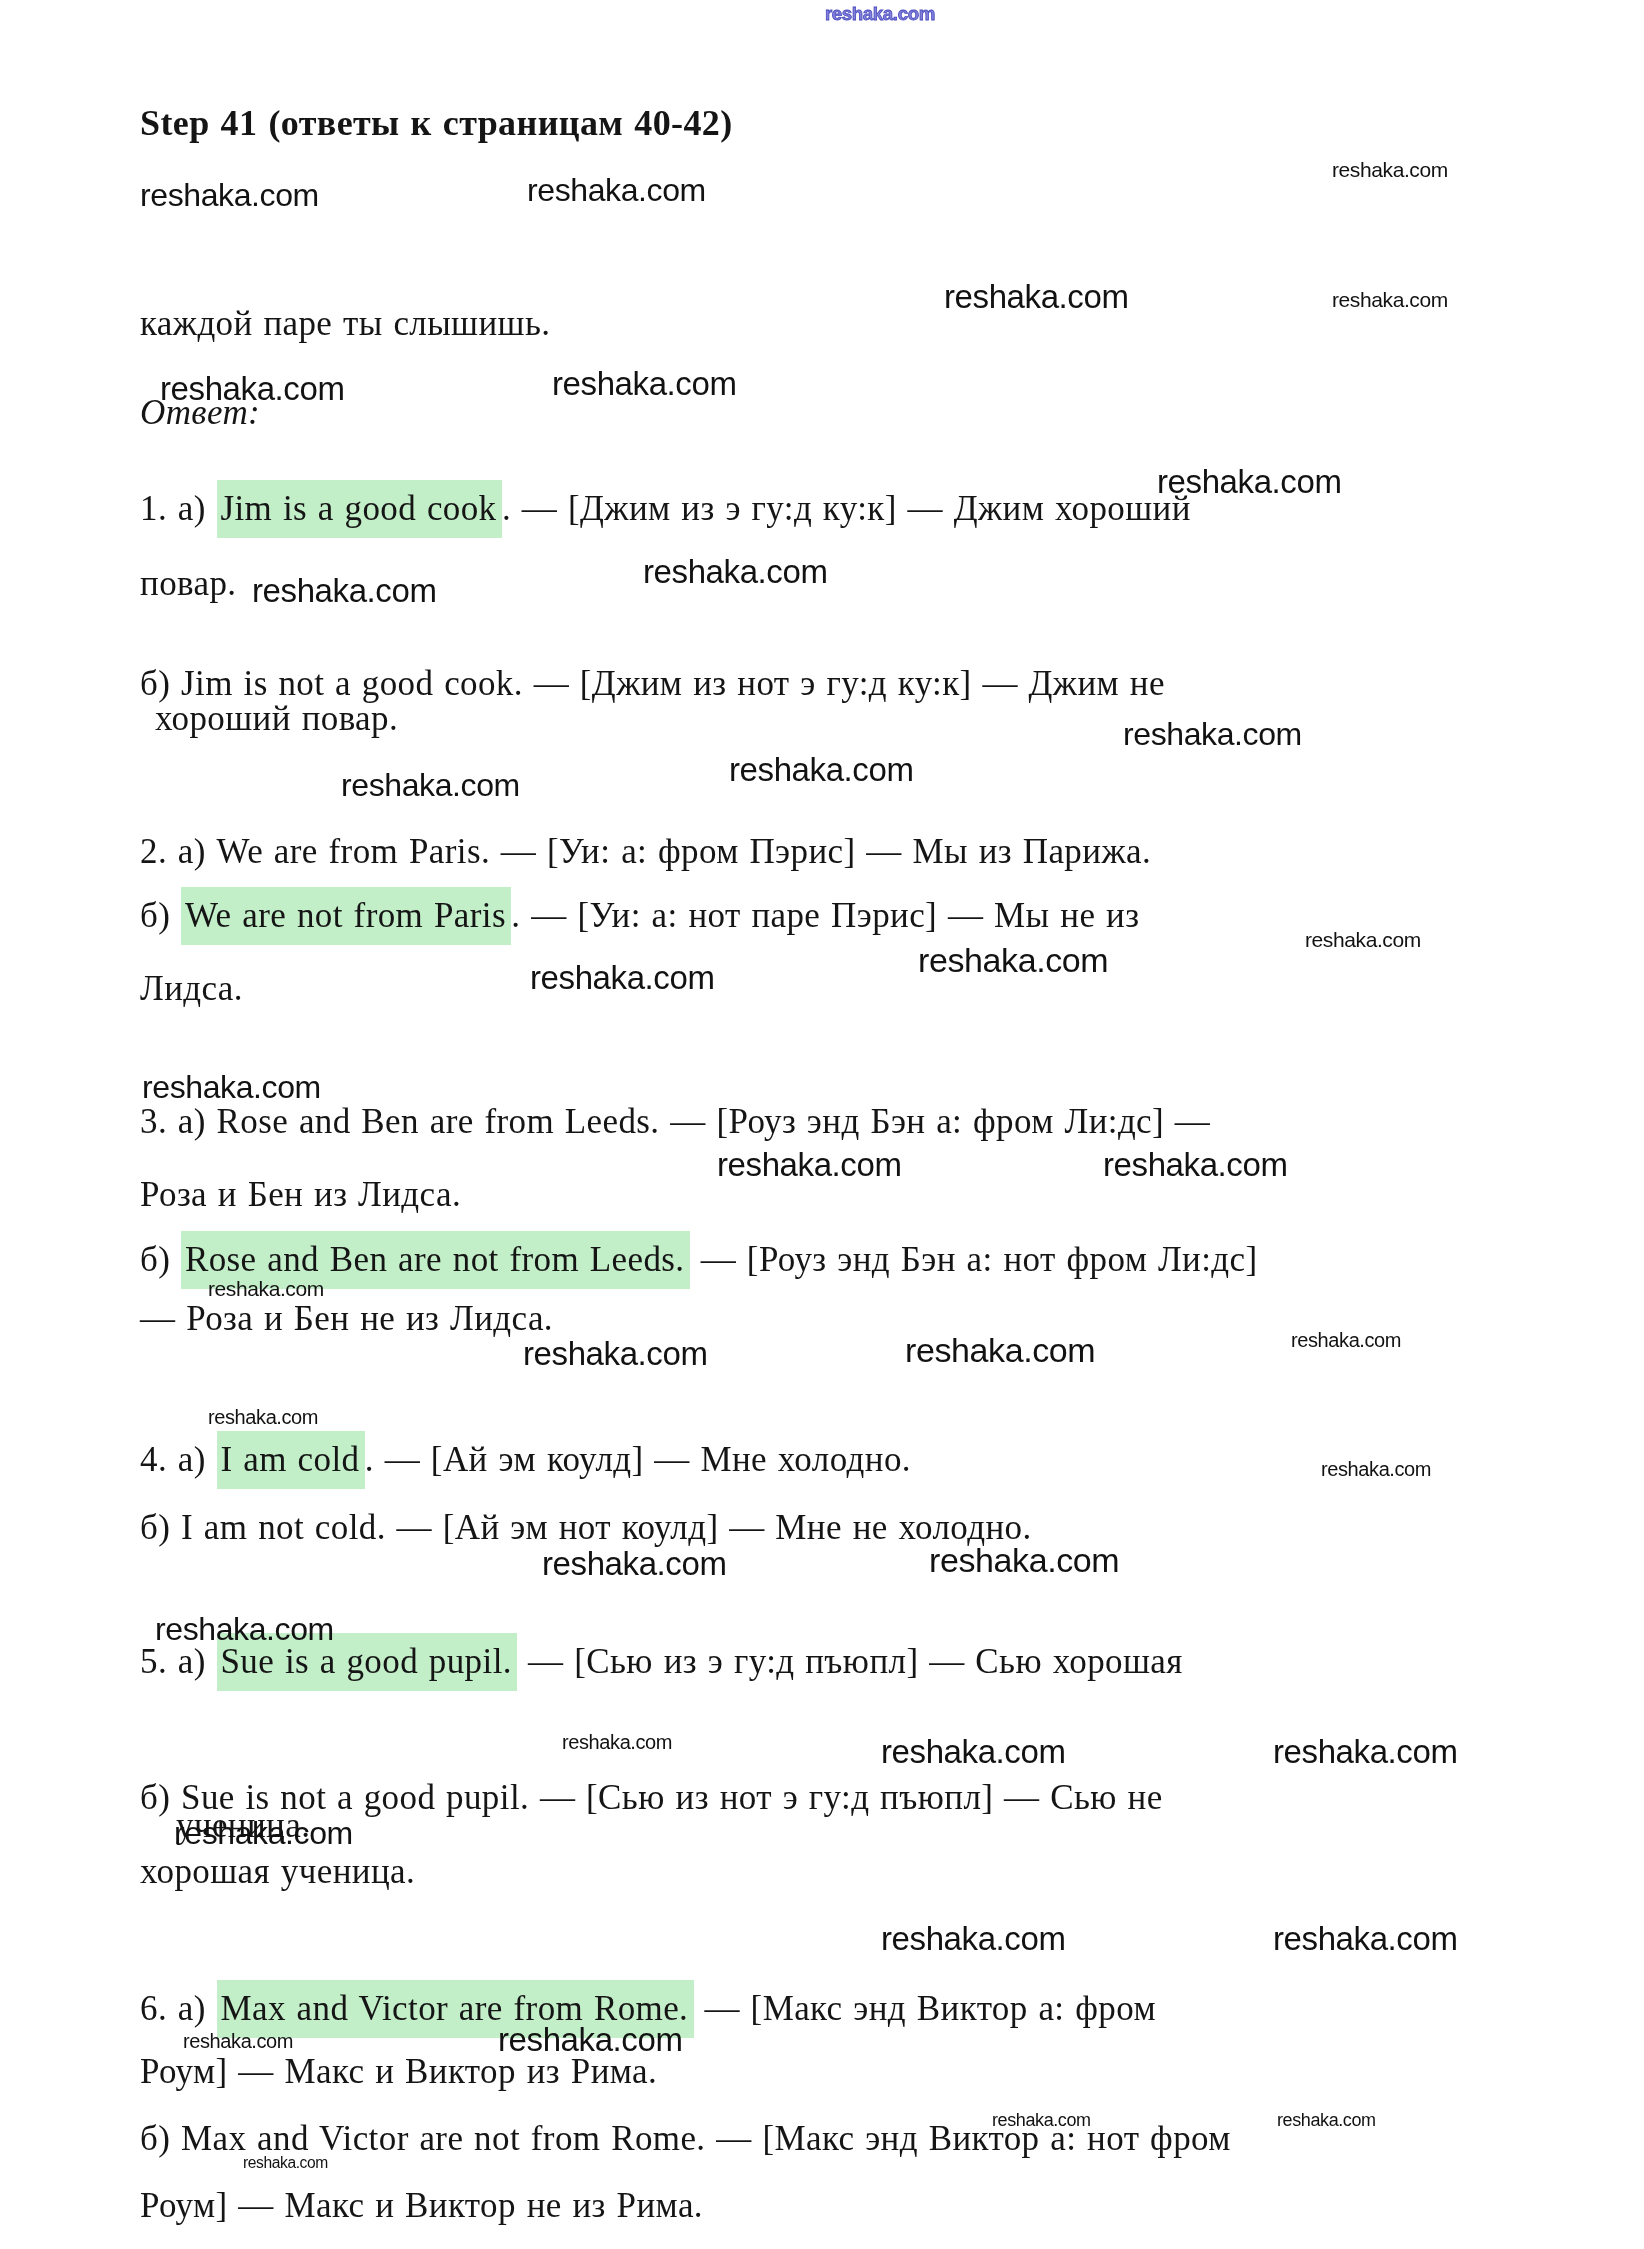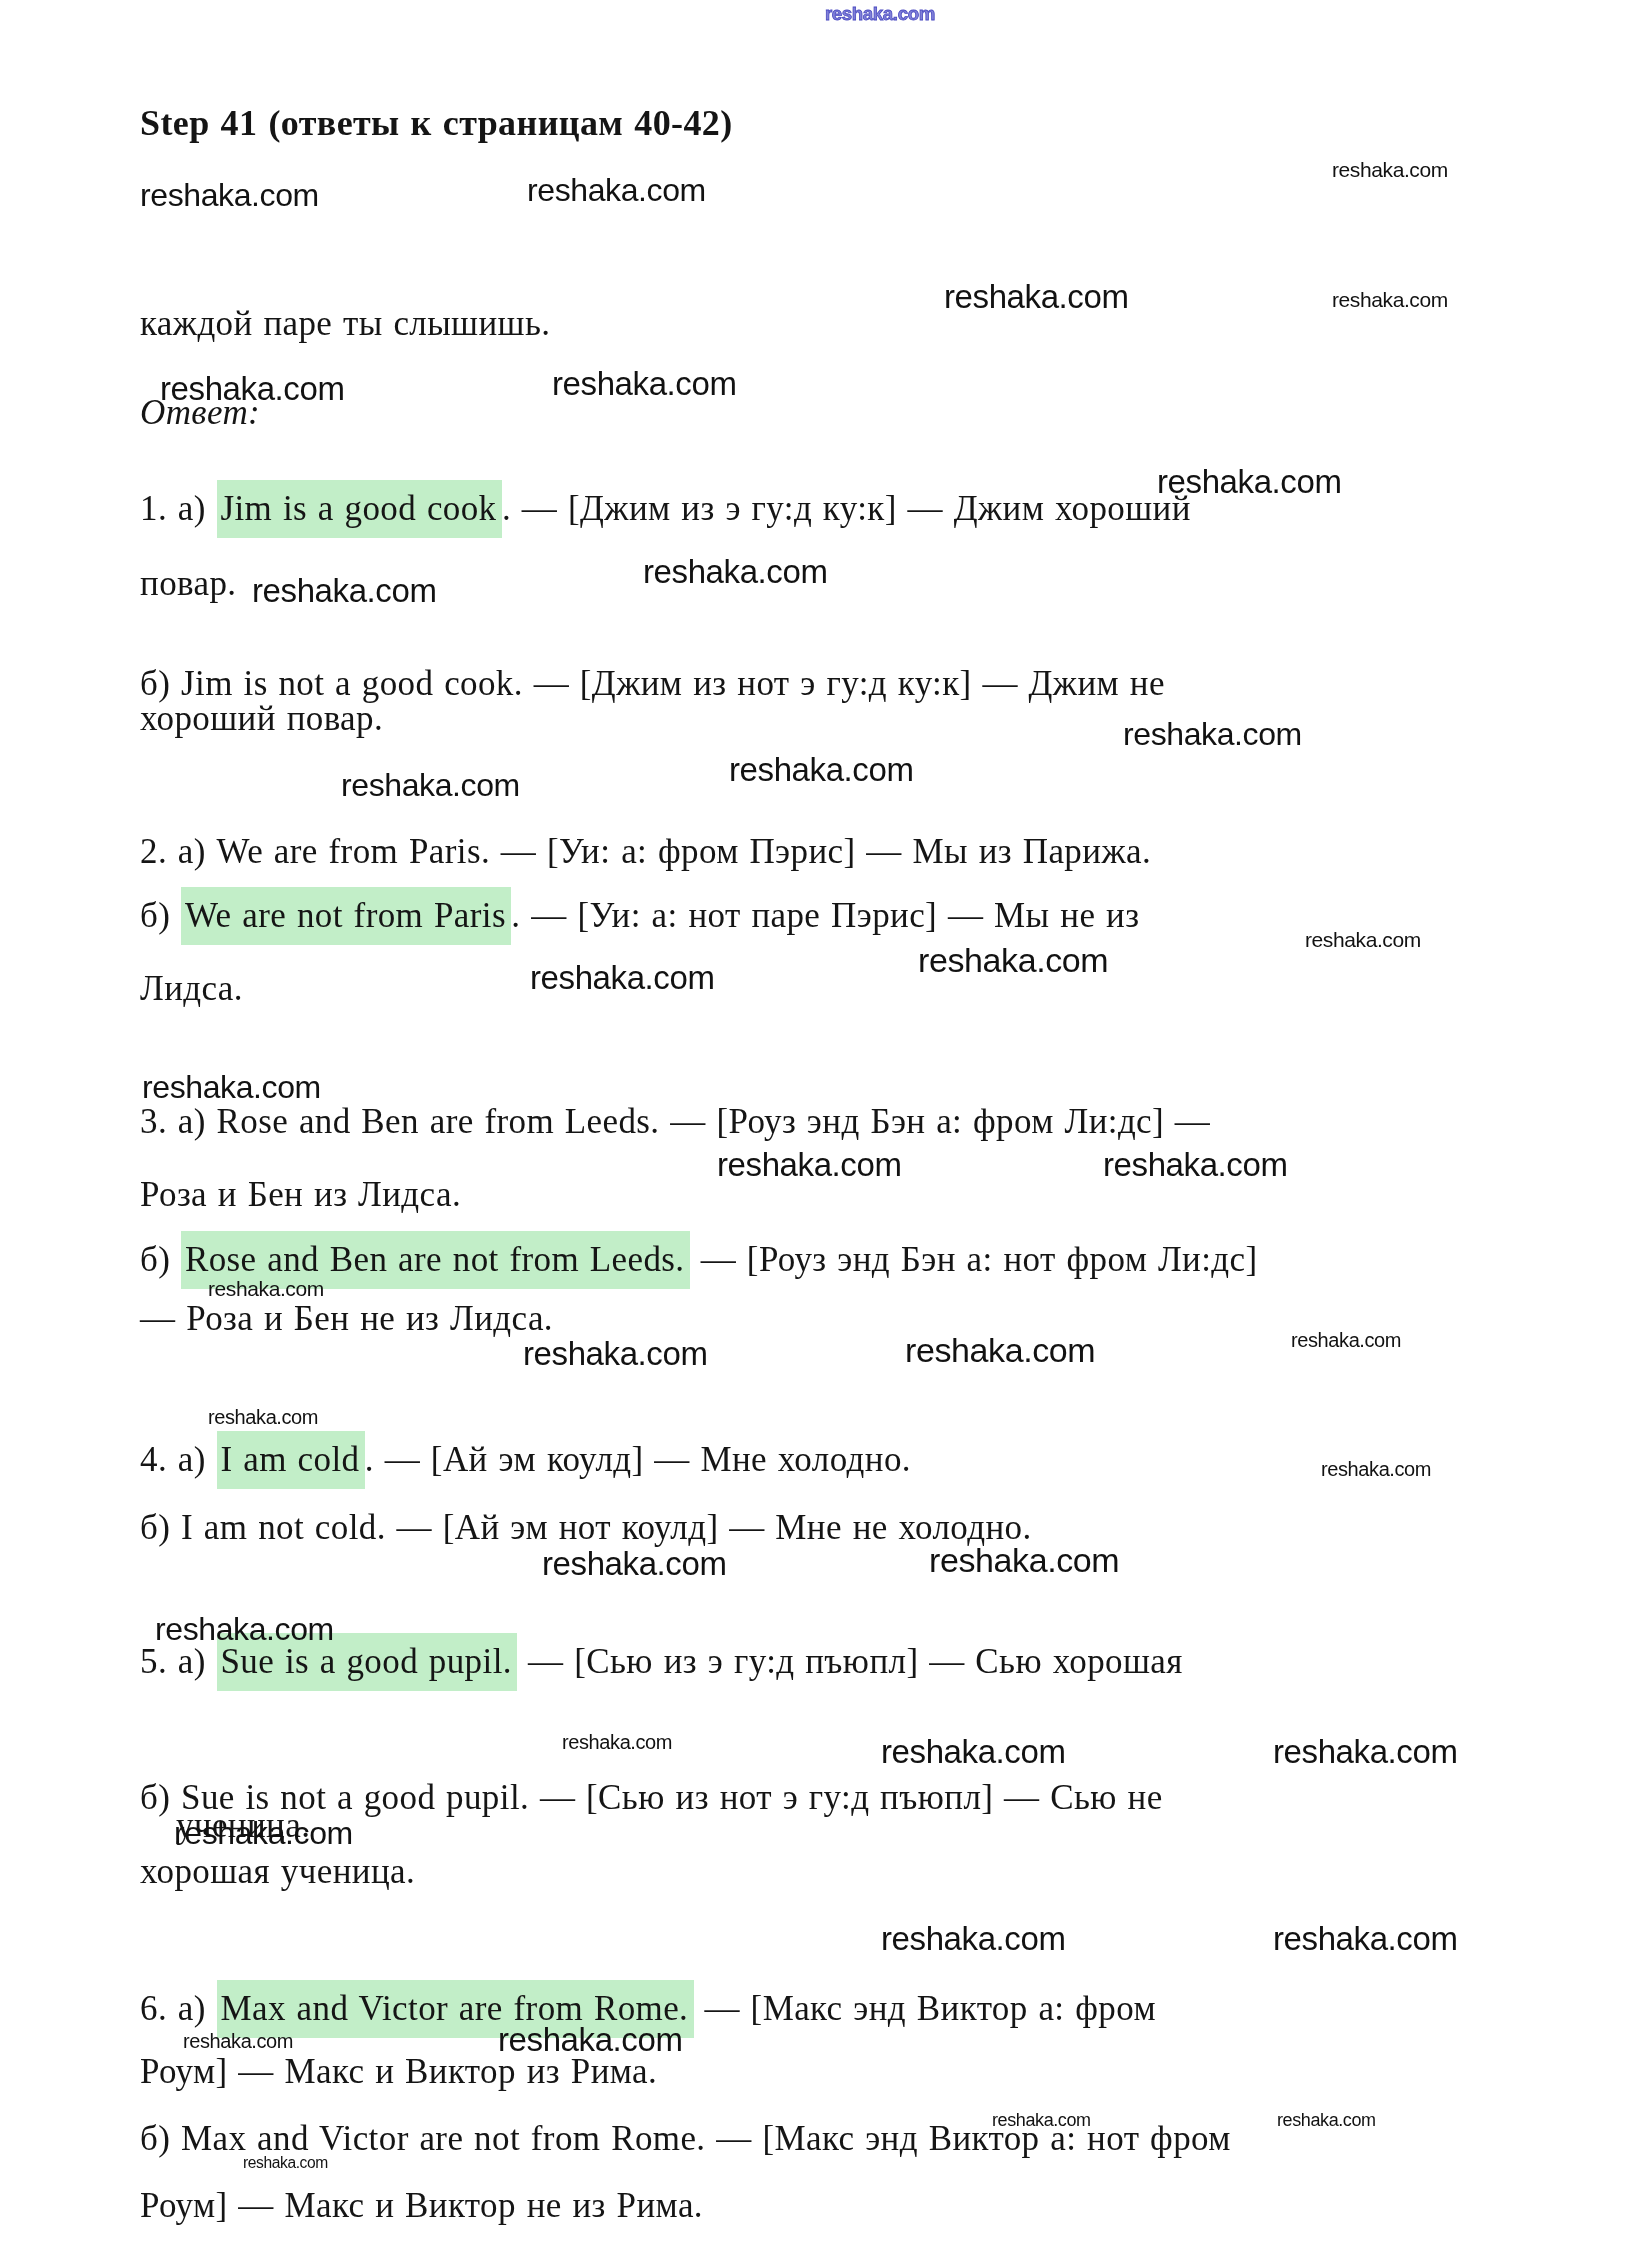--- a/index.html
+++ b/index.html
@@ -20,21 +20,21 @@
 </head>
 <body>
 
 <div class="page">
     <div class="line bold" style="left: 140px; top: 103px; font-size: 36px; text-align: right;">Step 41 (ответы к страницам 40-42)</div>
     <div class="line" style="left: 140px; top: 304px; font-size: 35px;">каждой паре ты слышишь.</div>
     <div class="line italic" style="left: 140px; top: 393px; font-size: 35px;">Ответ:</div>
     <div class="line" style="left: 140px; top: 489px; font-size: 35px;"><span>1. а) </span><span class="hl">Jim is a good cook</span><span>. — [Джим из э гу:д ку:к] — Джим хороший</span></div>
     <div class="line" style="left: 140px; top: 564px; font-size: 35px;">повар.</div>
     <div class="line" style="left: 140px; top: 625px; font-size: 35px; margin-top: 39px;">б) Jim is not a good cook. — [Джим из нот э гу:д ку:к] — Джим не</div>
-    <div class="line" style="left: 140px; top: 699px; font-size: 35px;">хороший повар.</div>
+    <div class="line" style="left: 155px; top: 699px; font-size: 35px;">хороший повар.</div>
     <div class="line" style="left: 140px; top: 832px; font-size: 35px;">2. а) We are from Paris. — [Уи: а: фром Пэрис] — Мы из Парижа.</div>
     <div class="line" style="left: 140px; top: 896px; font-size: 35px;"><span>б) </span><span class="hl">We are not from Paris</span><span>. — [Уи: а: нот паре Пэрис] — Мы не из</span></div>
     <div class="line" style="left: 140px; top: 969px; font-size: 35px;">Лидса.</div>
     <div class="line" style="left: 140px; top: 1102px; font-size: 35px;">3. а) Rose and Ben are from Leeds. — [Роуз энд Бэн а: фром Ли:дс] —</div>
     <div class="line" style="left: 140px; top: 1175px; font-size: 35px;">Роза и Бен из Лидса.</div>
     <div class="line" style="left: 140px; top: 1299px; font-size: 35px;">— Роза и Бен не из Лидса.</div>
     <div class="line" style="left: 140px; top: 1240px; font-size: 35px;"><span>б) </span><span class="hl">Rose and Ben are not from Leeds.</span><span> — [Роуз энд Бэн а: нот фром Ли:дс]</span></div>
     <div class="line" style="left: 140px; top: 1440px; font-size: 35px;"><span>4. а) </span><span class="hl">I am cold</span><span>. — [Ай эм коулд] — Мне холодно.</span></div>
     <div class="line" style="left: 140px; top: 1508px; font-size: 35px;">б) I am not cold. — [Ай эм нот коулд] — Мне не холодно.</div>
     <div class="line" style="left: 140px; top: 1642px; font-size: 35px;"><span>5. а) </span><span class="hl">Sue is a good pupil.</span><span> — [Сью из э гу:д пъюпл] — Сью хорошая</span></div>

